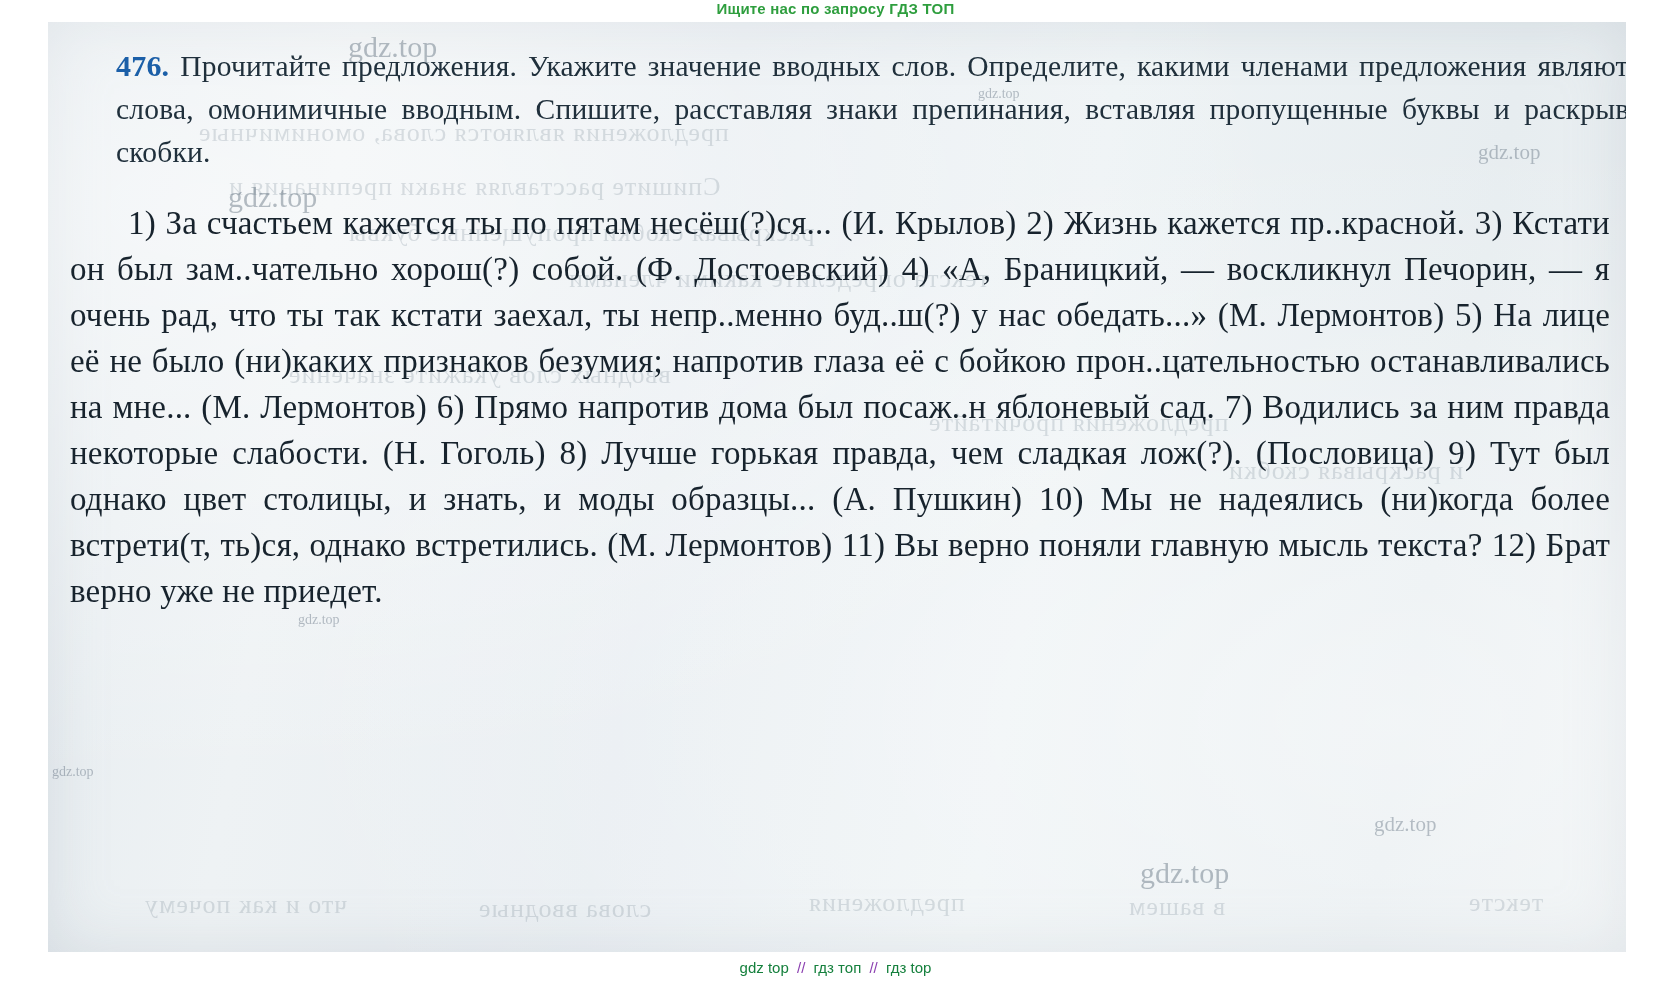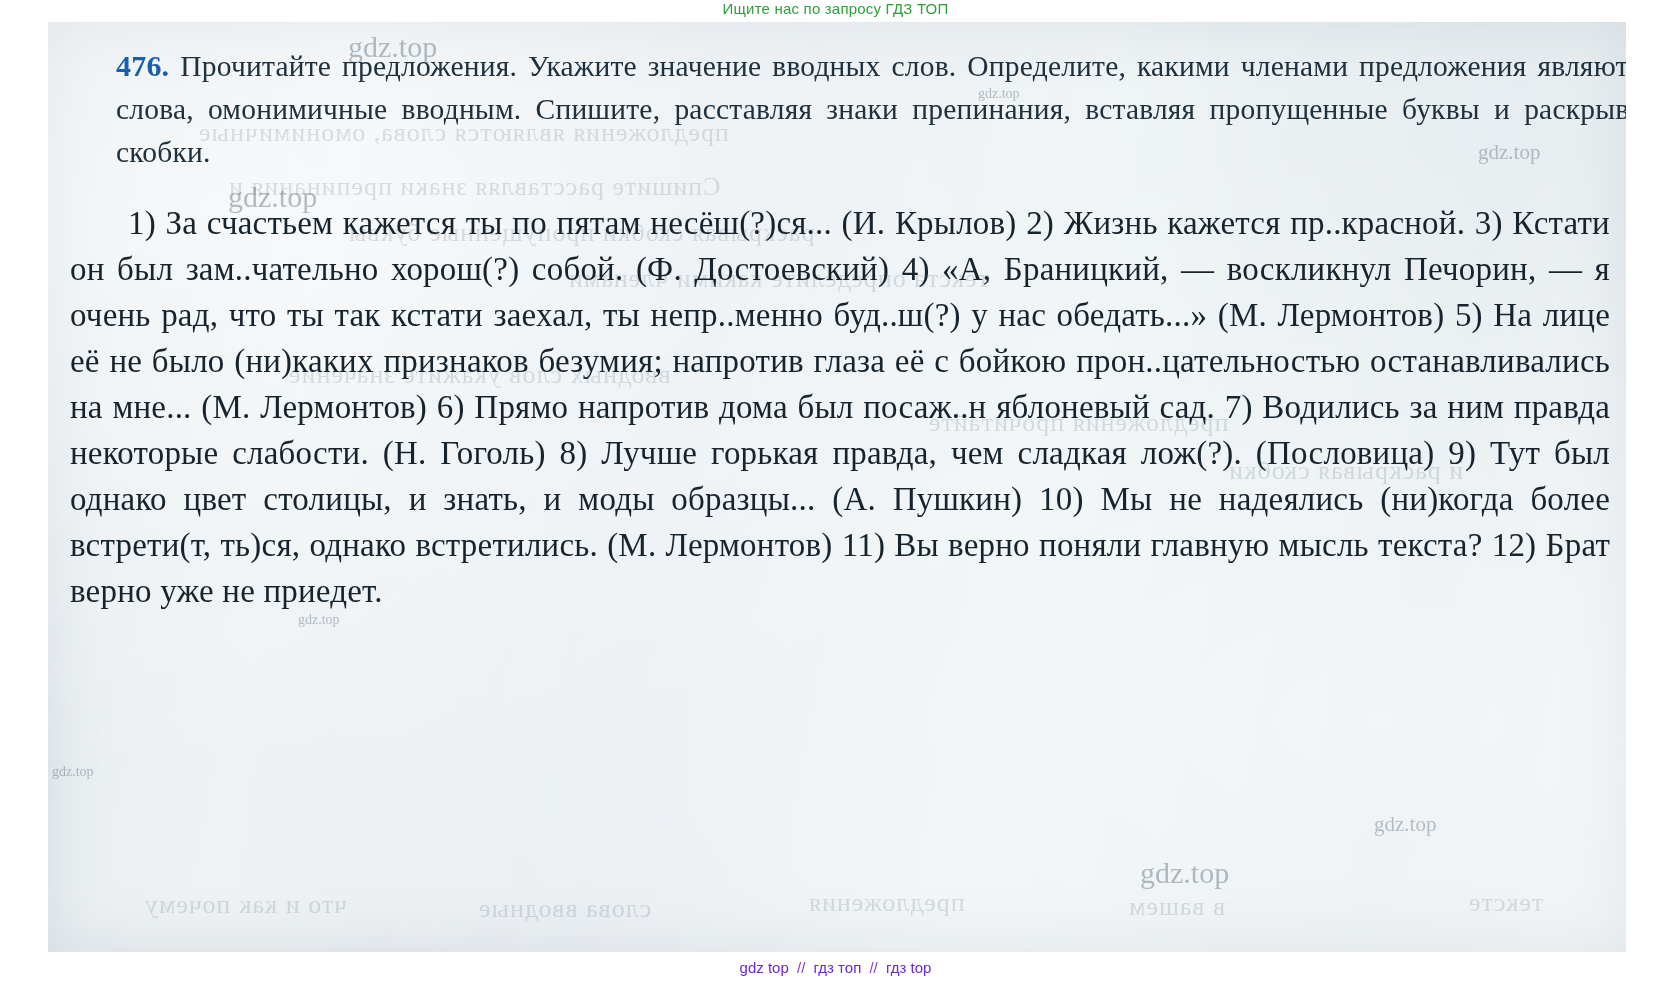--- a/index.html
+++ b/index.html
@@ -26,21 +26,21 @@
   
   .top-promo {
     position: absolute;
     top: 0px;
     left: 0;
     width: 100%;
     text-align: center;
     font-family: "Liberation Sans", sans-serif;
     font-size: 15px;
     color: #2e9e3e;
-    font-weight: 400;
+    font-weight: 700;
     letter-spacing: 0.2px;
     z-index: 30;
   }
   
   .scan {
     position: absolute;
     left: 48px;
     top: 22px;
     width: 1578px;
     height: 930px;
@@ -124,21 +124,21 @@
     position: absolute;
     bottom: 6px;
     left: 0;
     width: 100%;
     text-align: center;
     font-family: "Liberation Sans", sans-serif;
     font-size: 15px;
     color: #8b3fb0;
     z-index: 30;
   }
-  .footer span { color: #6d28d9; }
+  .footer span { color: #15803d; }
   .footer .sep { color: #8b3fb0; padding: 0 4px; }
 </style>
 </head>
 <body>
 
 <div class="page">
 
   <div class="top-promo">Ищите нас по запросу ГДЗ ТОП</div>
 
   <div class="scan">

